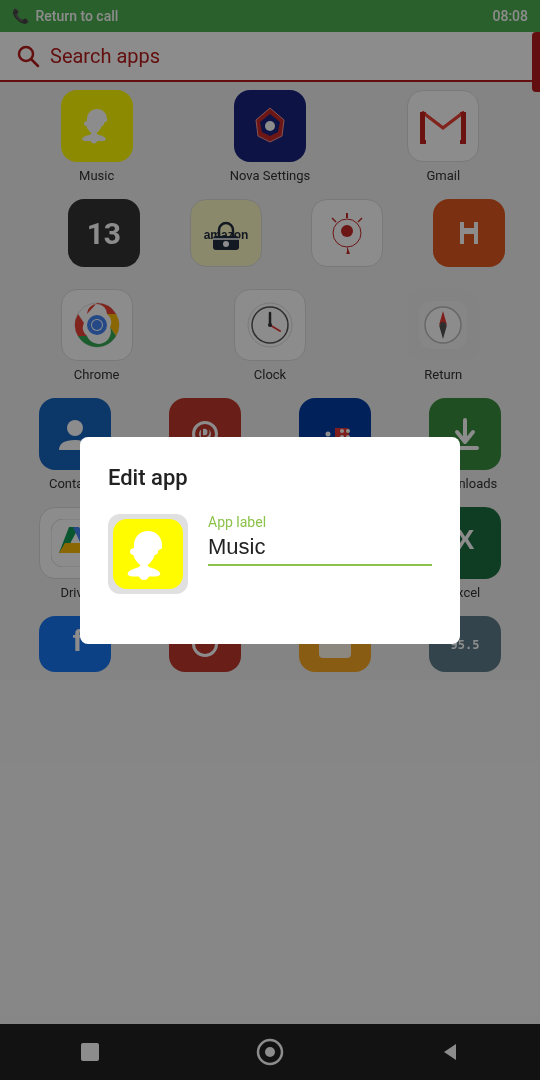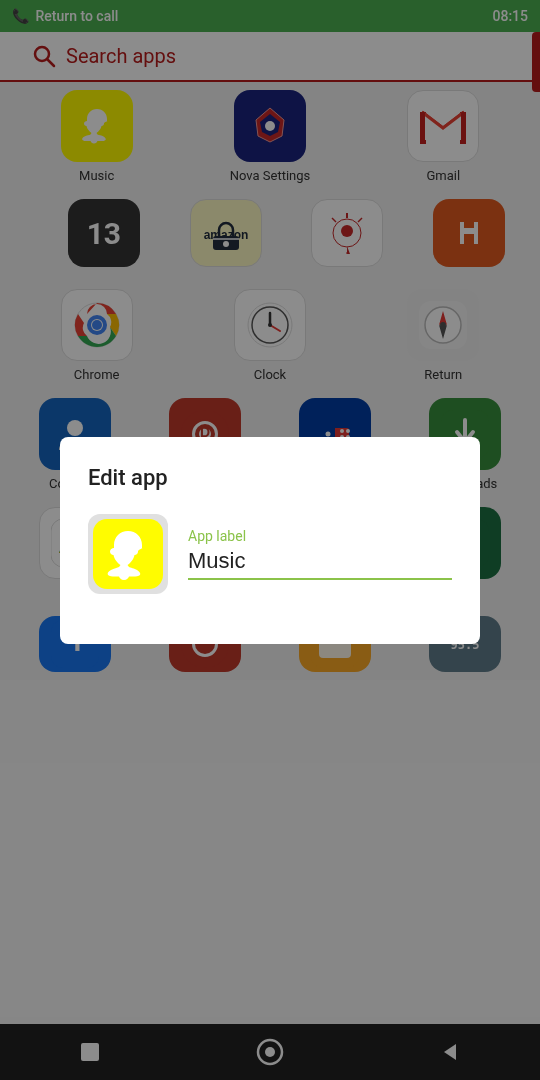--- a/index.html
+++ b/index.html
@@ -29,21 +29,21 @@
 
     .status-bar-left {
       display: flex;
       align-items: center;
       gap: 6px;
     }
 
     
     .search-bar {
       background: #fff;
-      padding: 12px 32px;
+      padding: 12px 16px;
       display: flex;
       align-items: center;
       gap: 10px;
       border-bottom: 2px solid #b71c1c;
     }
 
     .search-icon-svg {
       color: #b71c1c;
       font-size: 22px;
     }
@@ -122,35 +122,35 @@
       background: rgba(0,0,0,0.45);
       display: flex;
       align-items: center;
       justify-content: center;
       z-index: 100;
     }
 
     .modal {
       background: white;
       border-radius: 8px;
-      width: 420px;
+      width: 380px;
       padding: 28px 28px 20px 28px;
       position: relative;
     }
 
     .modal-title {
       font-size: 22px;
       color: #222;
       font-weight: 500;
       margin-bottom: 24px;
     }
 
     .modal-body {
       display: flex;
-      align-items: center;
+      align-items: flex-start;
       gap: 20px;
       margin-bottom: 30px;
     }
 
     .modal-app-icon {
       width: 80px;
       height: 80px;
       border-radius: 12px;
       background: #e0e0e0;
       display: flex;
@@ -241,21 +241,21 @@
     }
   </style>
 </head>
 <body>
 
 <div class="status-bar">
   <div class="status-bar-left">
     <span>📞</span>
     <span>Return to call</span>
   </div>
-  <span>08:15</span>
+  <span>08:08</span>
 </div>
 
 <div class="red-bar"></div>
 
 <div class="search-bar">
   <span class="search-icon-svg">
     <svg width="24" height="24" viewBox="0 0 24 24" fill="none">
       <circle cx="10" cy="10" r="7" stroke="#b71c1c" stroke-width="2.5"></circle>
       <line x1="15.5" y1="15.5" x2="22" y2="22" stroke="#b71c1c" stroke-width="2.5" stroke-linecap="round"></line>
     </svg>

